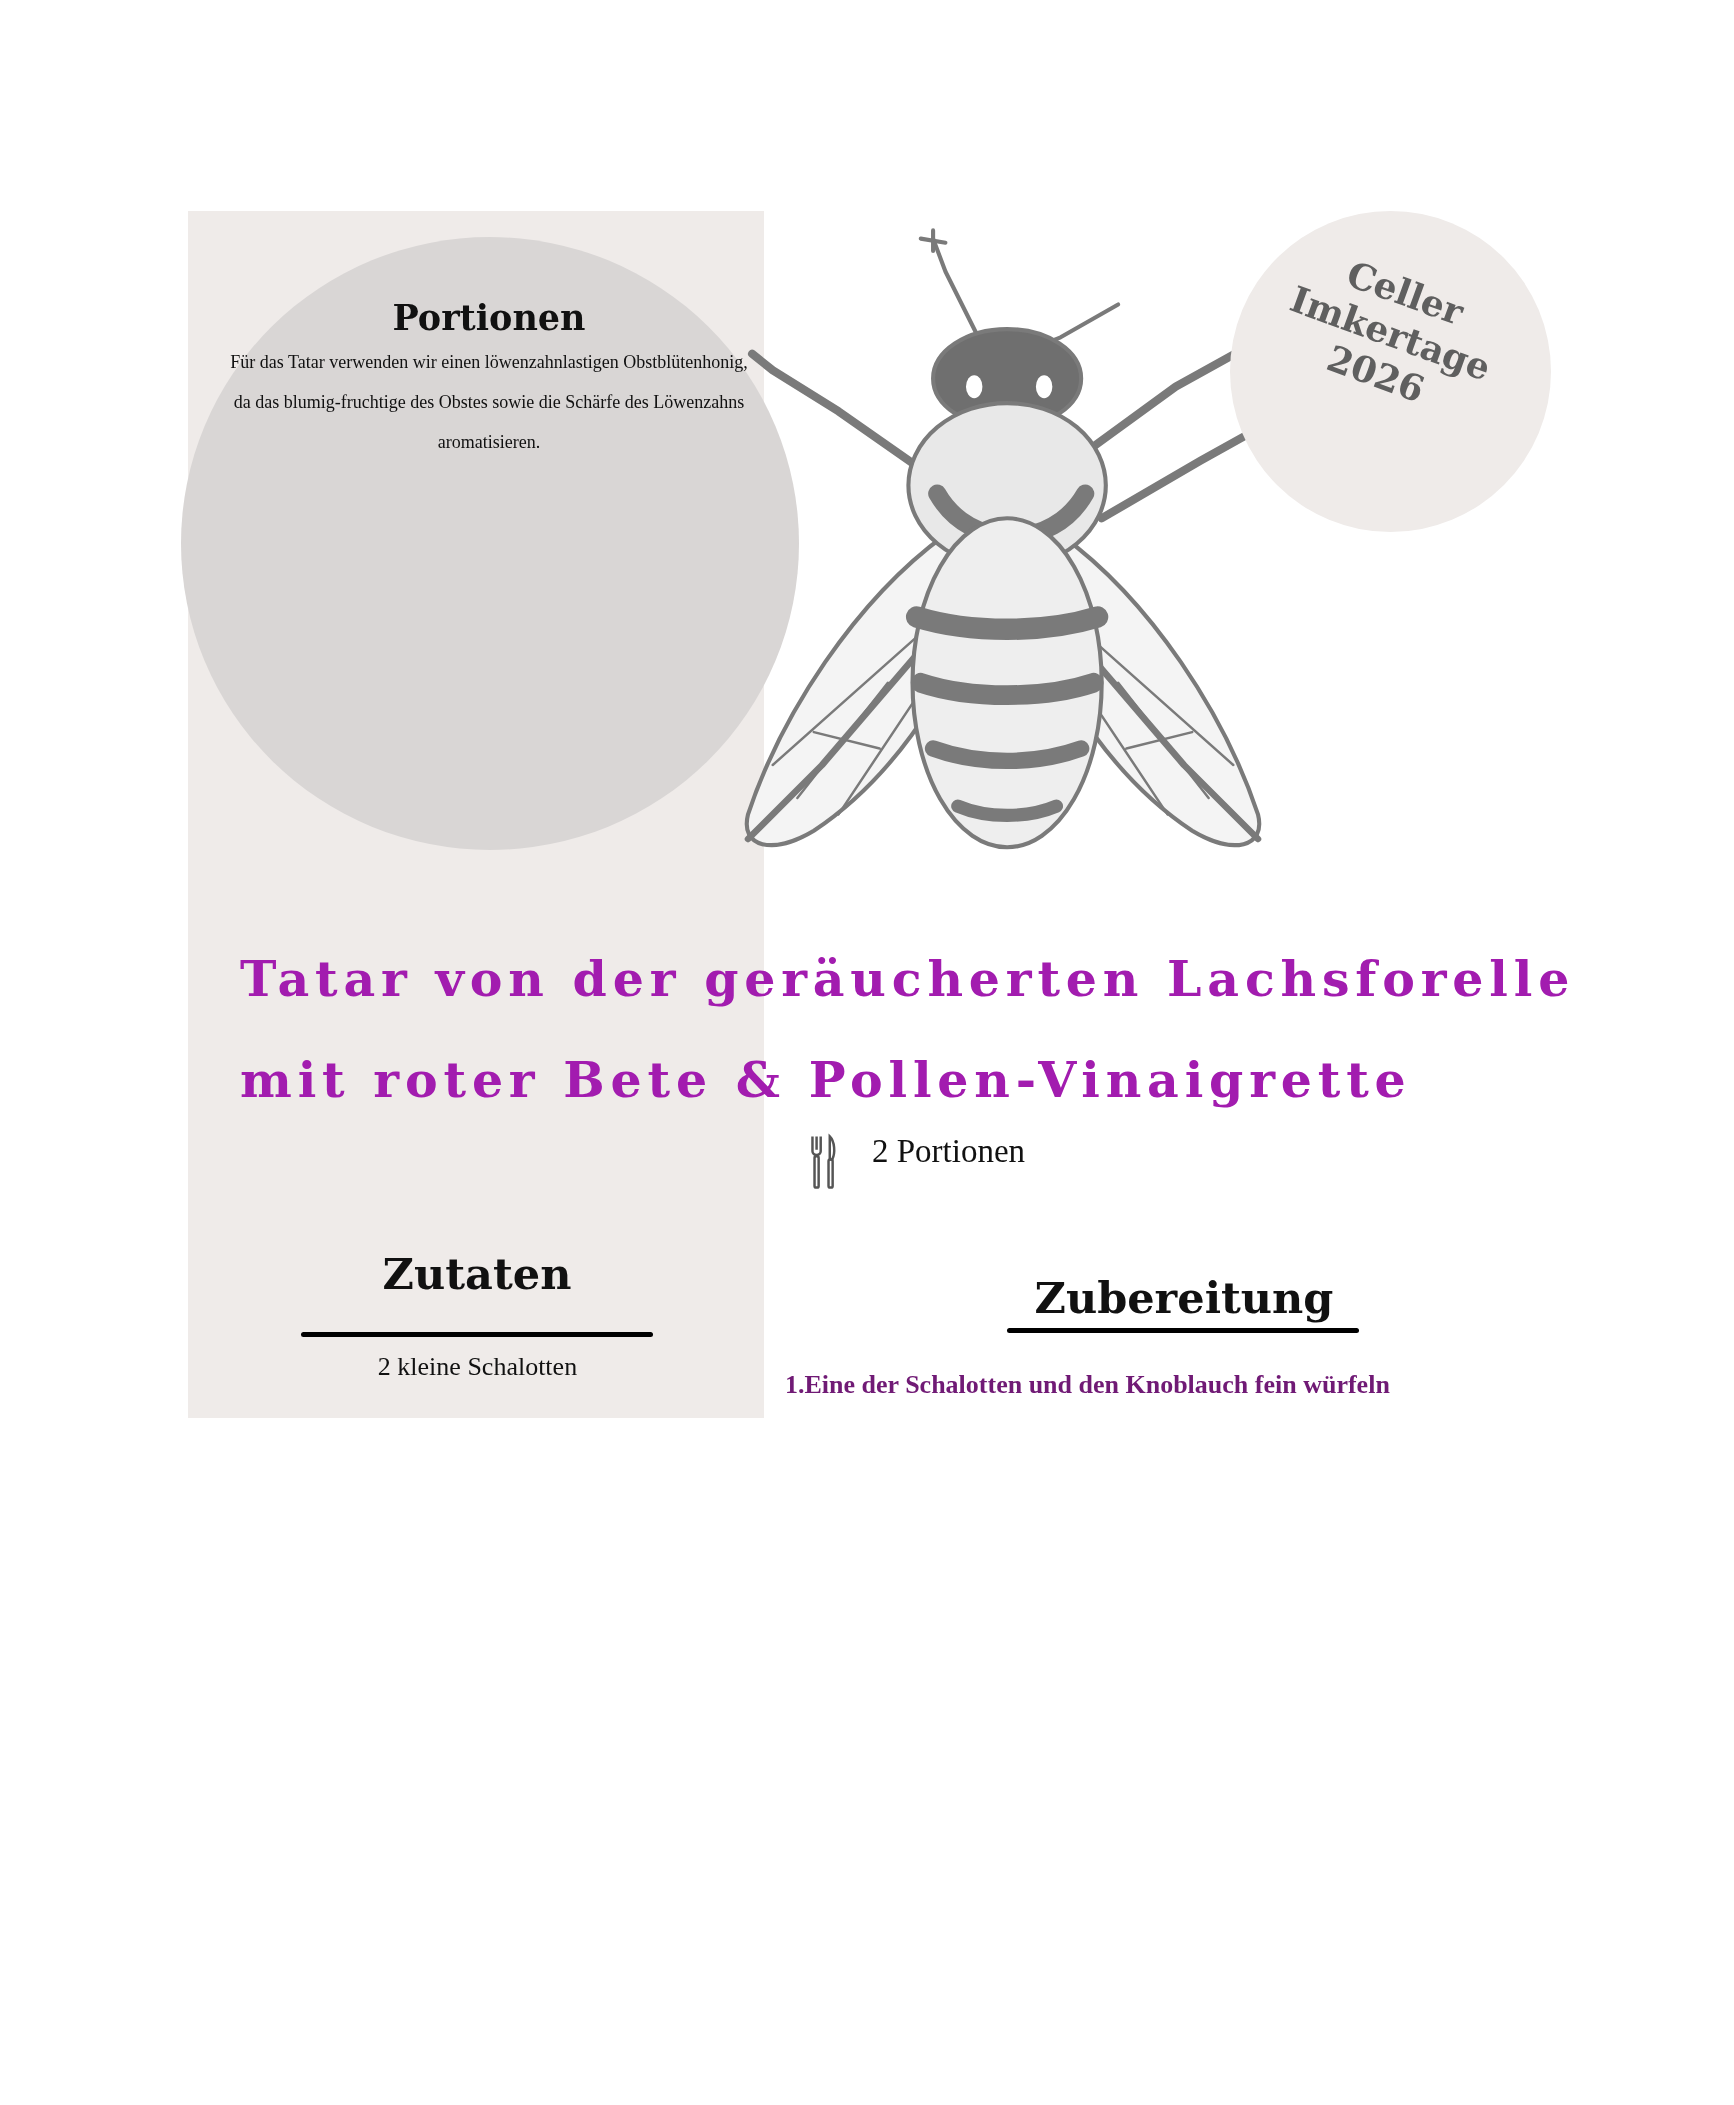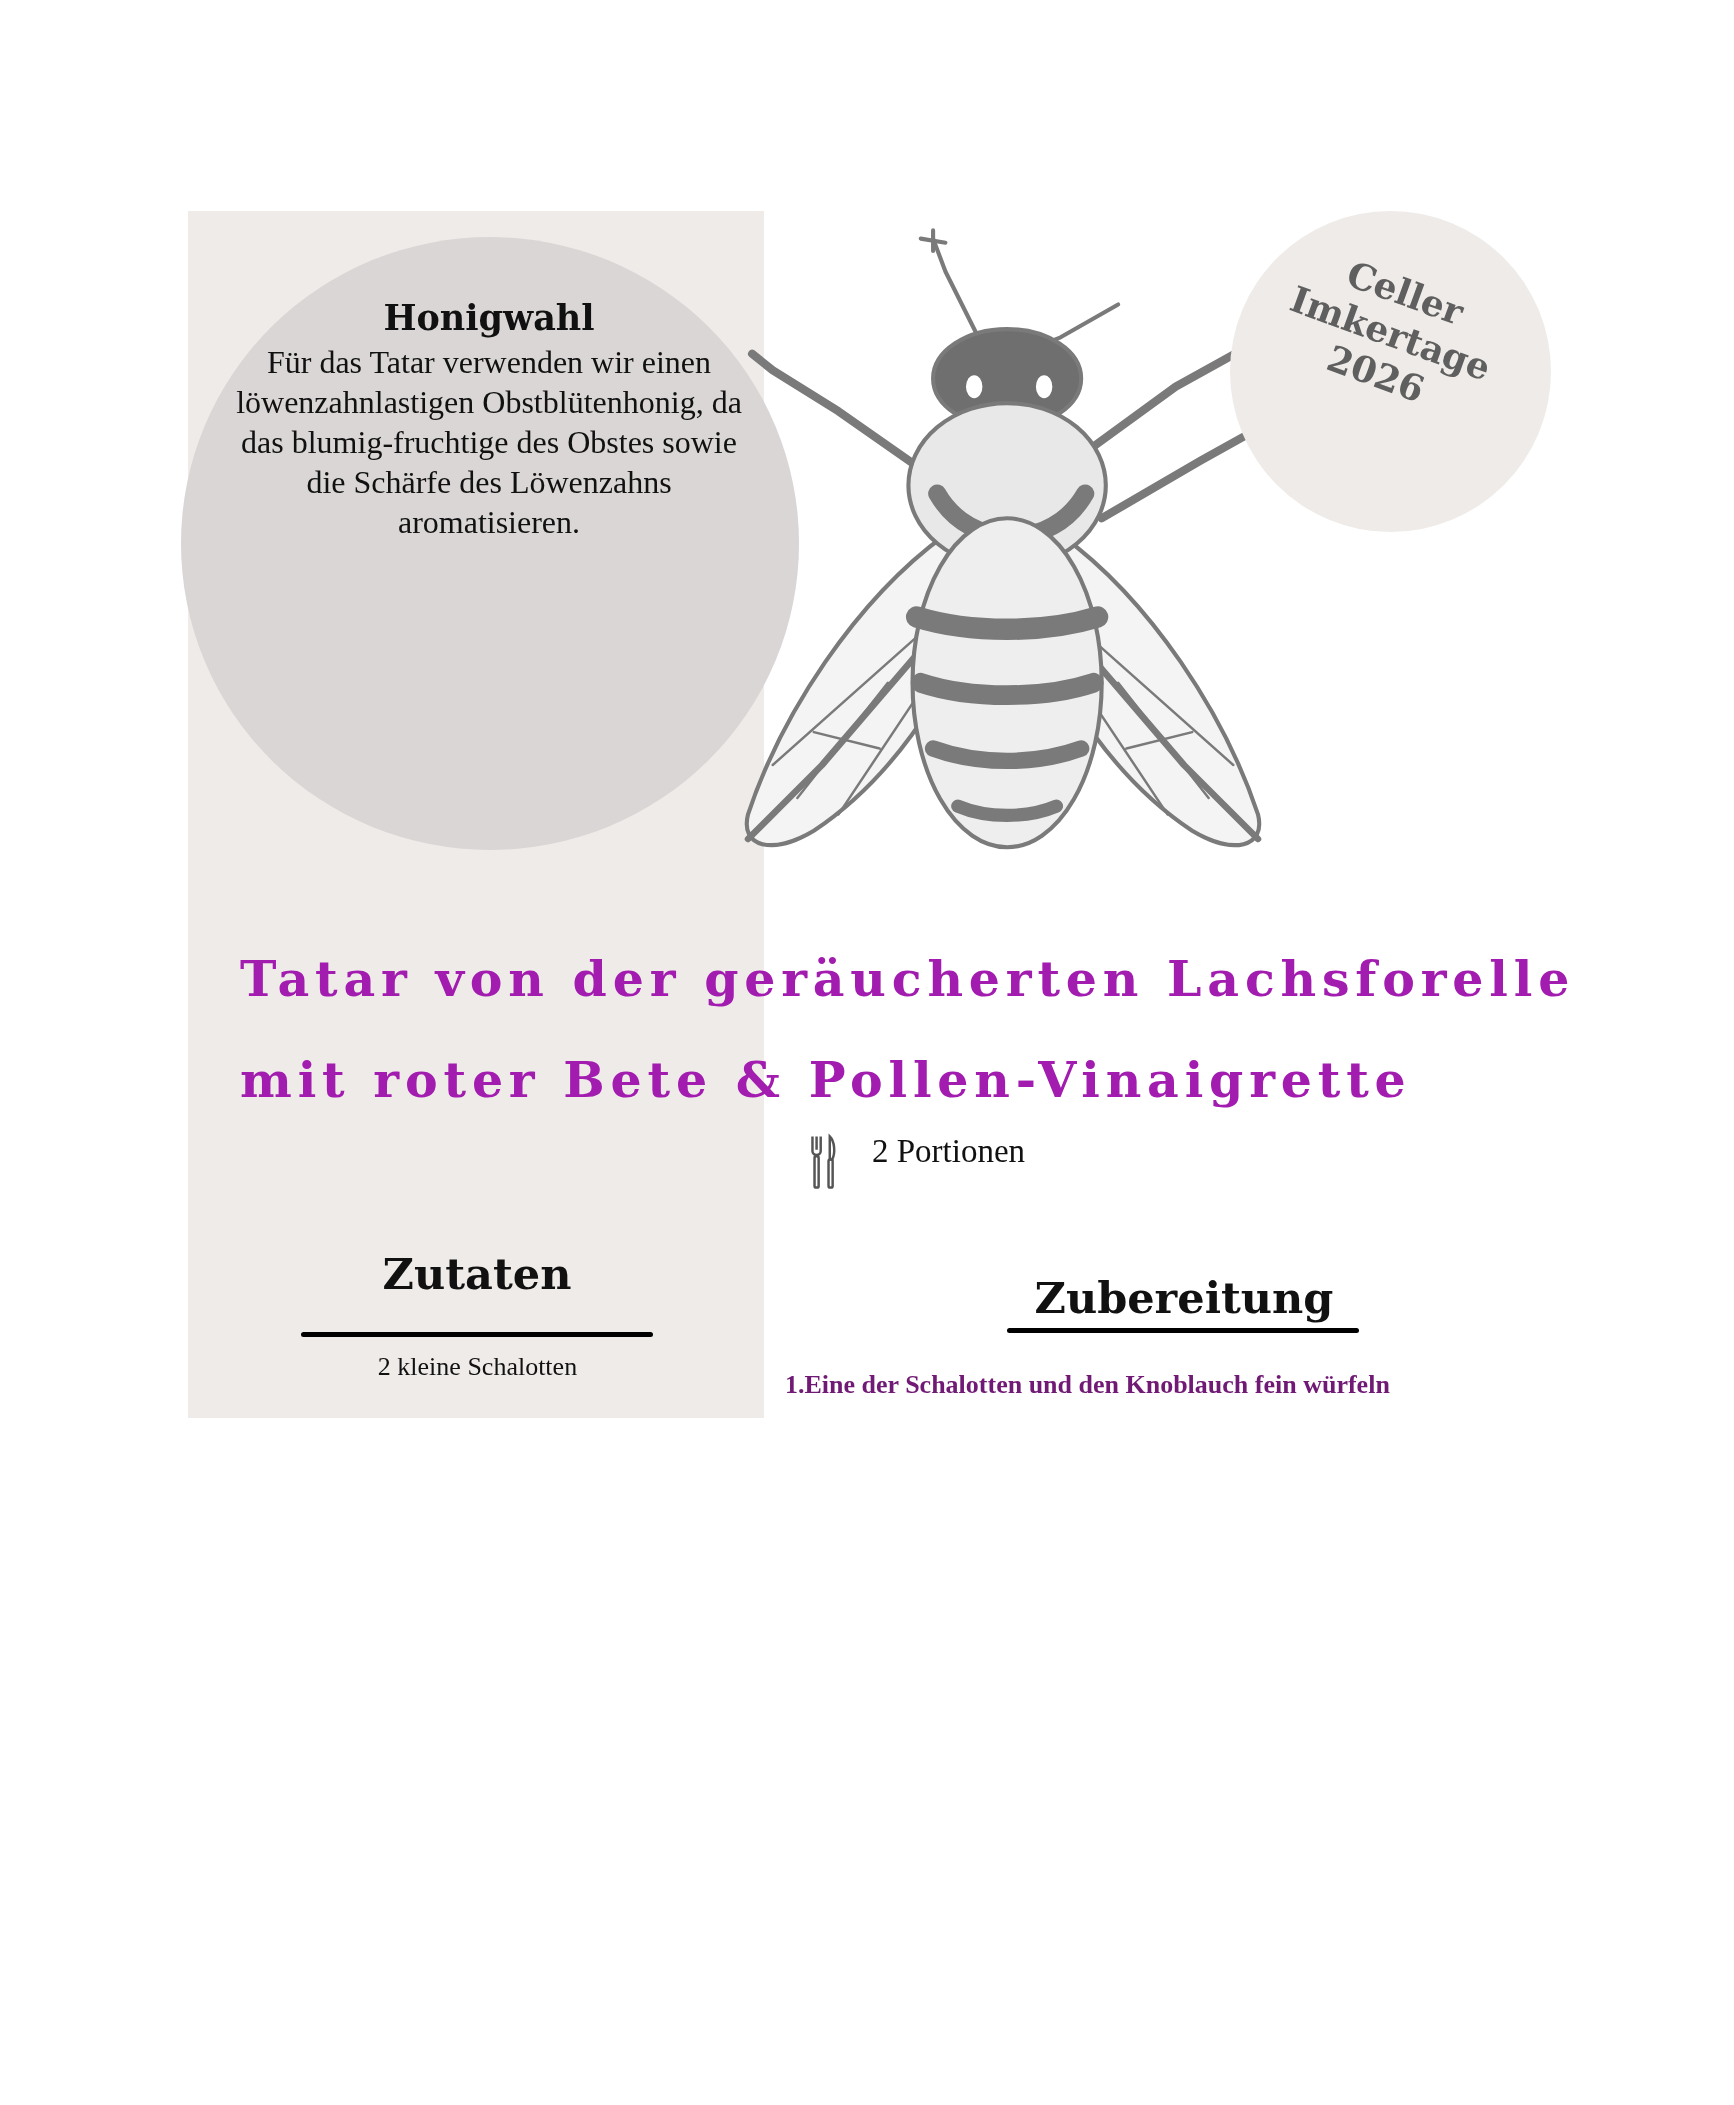--- a/index.html
+++ b/index.html
@@ -4,21 +4,21 @@
 <style>
   html, body { margin:0; padding:0; background:#ffffff; }
   body { width:1735px; height:2105px; position:relative; overflow:hidden; }
   .serif { font-family: "Liberation Serif", "DejaVu Serif", serif; }
   .display { font-family: "DejaVu Serif", "Liberation Serif", serif; }
 
   #panel { position:absolute; left:188px; top:211px; width:576px; height:1207px; background:#efebe9; }
   #honey-circle { position:absolute; left:181px; top:237px; width:618px; height:613px; border-radius:50%; background:#d9d6d5; }
   #honey-content { position:absolute; left:230px; top:296px; width:518px; text-align:center; color:#111; }
   #honey-title { font-weight:bold; font-size:35px; line-height:43px; margin:0 0 3.3px 0; }
-  .honey-p { font-size:32px; line-height:40px; margin:0; }
+  .honey-p { font-size:18px; line-height:40px; margin:0; }
   .honey-gap { height:40px; }
 
   #bee { position:absolute; left:674px; top:222px; width:658px; height:683px; }
 
   #stamp { position:absolute; left:1230px; top:211px; width:321px; height:321px; border-radius:50%; background:#efebe9; }
   #stamp-text { position:absolute; left:0; top:58px; width:321px; text-align:center; transform:rotate(20deg); color:#5f5f5f; font-weight:bold; font-size:36px; line-height:43px; }
 
   .title-line { position:absolute; left:240px; font-weight:bold; font-size:49px; letter-spacing:5.8px; color:#a21caf; white-space:nowrap; }
   #title-1 { top:950px; }
   #title-2 { top:1051px; }
@@ -36,21 +36,21 @@
   #ingredients { position:absolute; left:247px; width:461px; top:1342px; text-align:center; font-size:26px; line-height:49px; color:#111; height:76px; overflow:hidden; }
   #steps { position:absolute; left:785px; top:1365px; font-size:26px; line-height:39px; color:#701a75; white-space:nowrap;font-weight:bold; }
 </style>
 </head>
 <body>
 
 <div id="panel"></div>
 
 <div id="honey-circle"></div>
 <div id="honey-content" class="serif">
-  <h2 id="honey-title" class="display">Honigwahl</h2>
+  <h2 id="honey-title" class="display">Portionen</h2>
   <p class="honey-p">Für das Tatar verwenden wir einen löwenzahnlastigen Obstblütenhonig, da das blumig-fruchtige des Obstes sowie die Schärfe des Löwenzahns aromatisieren.</p>
   <div class="honey-gap"></div>
 </div>
 
 <svg id="bee" viewBox="0 0 800 830" fill="none" stroke="#7a7a7a" stroke-width="5" stroke-linecap="round" stroke-linejoin="round">
 
   <path d="M330 380 C220 460 130 600 90 720 C80 760 120 770 170 740 C260 680 330 580 370 470 Z" fill="#f4f4f4"></path>
   <path d="M470 380 C580 460 670 600 710 720 C720 760 680 770 630 740 C540 680 470 580 430 470 Z" fill="#f4f4f4"></path>
   <path d="M150 700 L260 560 M120 660 L300 500 M200 720 L320 540 M170 620 L250 640" stroke-width="3"></path>
   <path d="M650 700 L540 560 M680 660 L500 500 M600 720 L480 540 M630 620 L550 640" stroke-width="3"></path>

